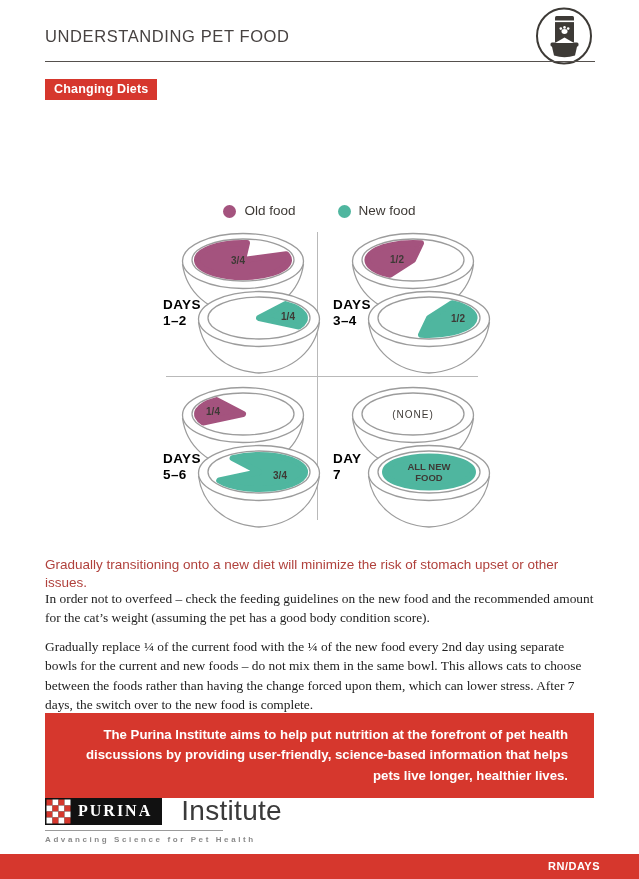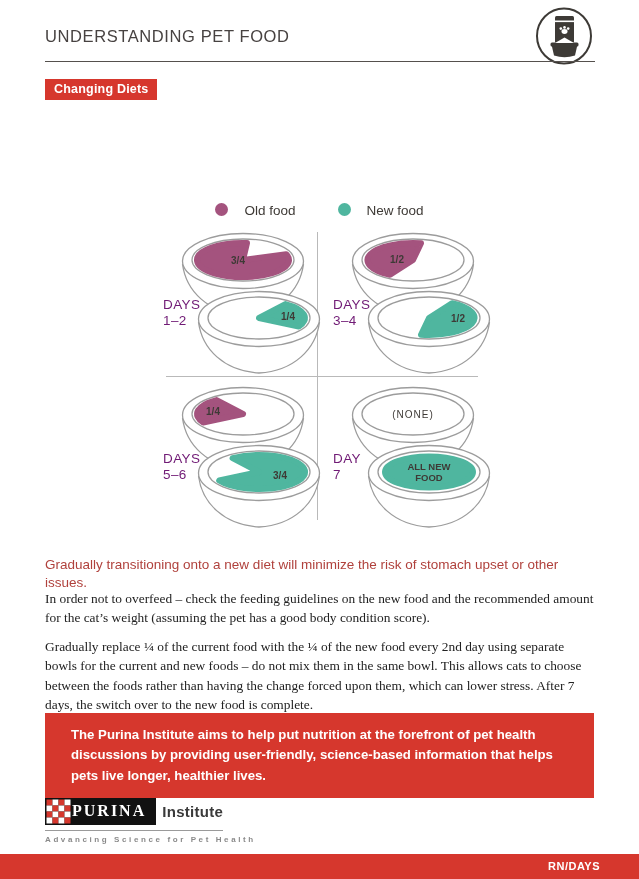--- a/index.html
+++ b/index.html
@@ -14,55 +14,55 @@
 
   
   .badge { position:absolute; top:79px; left:45px; background:#d6372d; color:#fff; font-weight:700; font-size:12.5px; padding:3px 9px 4px 9px; letter-spacing:.2px; }
 
   
   .main-title { position:absolute; top:124px; left:43px; font-size:37px; font-weight:800; letter-spacing:-.5px; color:#3c3835; }
 
   
   .diagram { position:absolute; top:195px; left:0; width:639px; height:345px; }
   .legend { position:absolute; top:8px; left:0; width:100%; display:flex; justify-content:center; gap:42px; }
-  .legend-item { display:flex; align-items:flex-start; gap:16px; font-size:13.5px; color:#3e3a36; }
+  .legend-item { display:flex; align-items:flex-end; gap:8px; font-size:13.5px; color:#3e3a36; }
   .legend-dot { width:13px; height:13px; border-radius:50%; }
   .dot-old { background:#a4537e; }
   .dot-new { background:#4fb69f; }
   .divider-v { position:absolute; left:317px; top:37px; width:1px; height:288px; background:#b9b9b9; }
   .divider-h { position:absolute; top:181px; left:166px; width:312px; height:1px; background:#b9b9b9; }
   .quad { position:absolute; width:158px; height:152px; }
   .q1 { left:160px; top:36px; } .q2 { left:322px; top:36px; }
   .q3 { left:160px; top:190px; } .q4 { left:322px; top:190px; }
-  .day-label { position:absolute; left:3px; top:66px; font-weight:400; font-size:13.5px; line-height:1.18; letter-spacing:.4px; color:#701a75; }
+  .day-label { position:absolute; left:3px; top:66px; font-weight:700; font-size:13.5px; line-height:1.18; letter-spacing:.4px; color:#000000; }
   .q2 .day-label, .q4 .day-label { left:11px; }
   .bowls { position:absolute; left:20px; top:0; }
   .q2 .bowls, .q4 .bowls { left:28px; }
   .bowl-outline { fill:#fff; stroke:#9c9c9c; stroke-width:1.3px; }
   .slice { stroke-width:6px; stroke-linejoin:round; }
   .slice-old { fill:#a4537e; stroke:#a4537e; }
   .slice-new { fill:#4fb69f; stroke:#4fb69f; }
   .frac { font-family:"Liberation Sans", sans-serif; font-size:10px; font-weight:700; fill:#3e3a36; text-anchor:middle; }
   .none-label { font-family:"Liberation Sans", sans-serif; font-size:10px; font-weight:500; letter-spacing:1px; fill:#3e3a36; text-anchor:middle; }
   .allnew { font-family:"Liberation Sans", sans-serif; font-size:9.5px; font-weight:700; fill:#3e3a36; text-anchor:middle; }
 
   
   .lead { position:absolute; top:556px; left:45px; width:556px; color:#b0413c; font-size:13.5px; line-height:1.35; }
   .body-copy { position:absolute; top:589px; left:45px; width:553px; font-family:"Liberation Serif", serif; font-size:13.4px; line-height:1.43; color:#222; }
   .body-copy p { margin-bottom:10px; }
 
-  .callout { position:absolute; top:713px; left:45px; width:549px; background:#d6372d; color:#fff; font-weight:700; font-size:13.2px; line-height:1.55; text-align:left; padding:12px 26px; }
+  .callout { position:absolute; top:713px; left:45px; width:549px; background:#d6372d; color:#fff; font-weight:700; font-size:13.2px; line-height:1.55; text-align:right; padding:12px 26px; }
 
   
   .footer-logo { position:absolute; top:797px; left:45px; }
   .logo-row { display:flex; align-items:center; height:28px; }
   .logo-black { display:flex; align-items:center; background:#111; height:27px; padding-right:10px; }
   .checker { display:block; }
-  .purina-word { color:#fff; font-family:"Liberation Serif", serif; font-weight:700; font-size:16px; letter-spacing:2px; }
-  .institute-word { color:#3a3a3a; font-size:15px; font-weight:700; margin-left:6px; letter-spacing:.3px; }
+  .purina-word { color:#fff; font-family:"Liberation Serif", serif; font-weight:700; font-size:16px; letter-spacing:2px; margin-left:6px; }
+  .institute-word { color:#3a3a3a; font-size:28px; font-weight:400; margin-left:19px; letter-spacing:.3px; }
   .tagline { margin-top:5px; border-top:1.3px solid #9a9a9a; padding-top:4px; font-size:8px; font-weight:700; letter-spacing:2.6px; color:#8a8a8a; width:178px; white-space:nowrap; }
 
   .bottom-bar { position:absolute; left:0; bottom:0; width:639px; height:25px; background:#d6372d; color:#fff; font-size:11px; font-weight:700; letter-spacing:.5px; text-align:right; line-height:25px; padding-right:39px; }
 </style>
 </head>
 <body>
 
 <div class="page">
 
   <div class="header-row">

